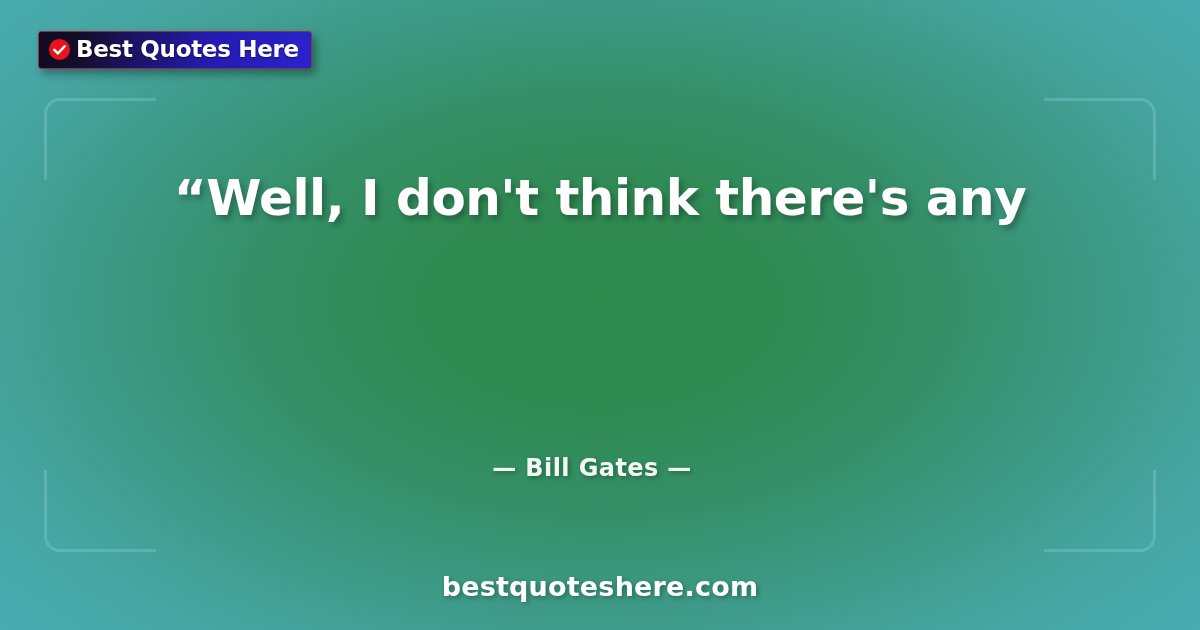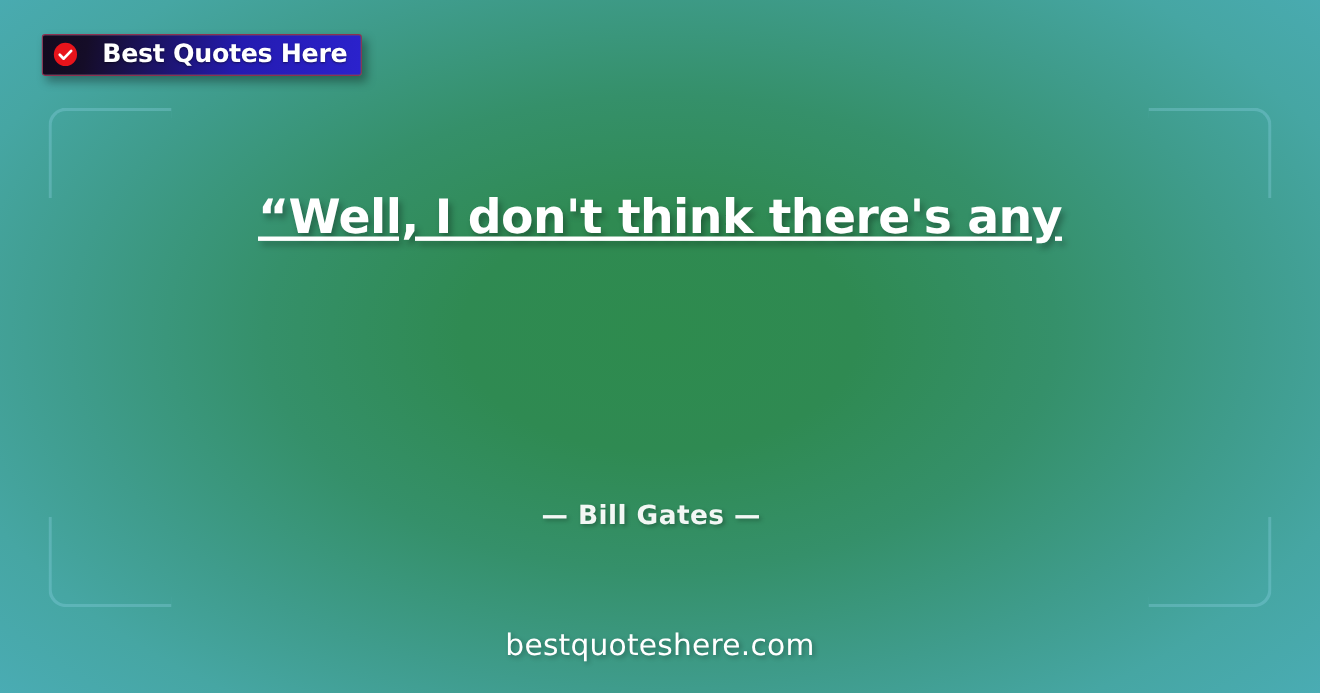--- a/index.html
+++ b/index.html
@@ -50,21 +50,21 @@
     right:44px; bottom:78px;
     border-left:none; border-top:none;
     border-bottom-right-radius:16px;
   }
 
   
   .badge {
     position:absolute;
     left:38px; top:31px;
     display:flex; align-items:center;
-    gap:22px;
+    gap:5px;
     padding:6px 12px 7px 9px;
     background:linear-gradient(100deg, #120a1e 0%, #150d28 14%, #241bb0 62%, #2b22cd 100%);
     border:1px solid #8d3050;
     border-radius:3px;
     box-shadow:4px 5px 9px rgba(0,0,0,0.34);
   }
   .badge-check {
     width:23px; height:23px;
     flex:0 0 23px;
     display:block;
@@ -81,27 +81,26 @@
 
   
   .quote {
     position:absolute;
     left:0; right:0; top:150px;
     text-align:center;
     padding:0 80px;
   }
   .quote-line {
     color:#ffffff;
-    font-size:43px;
+    font-size:50px;
     font-weight:bold;
     line-height:96px;
     letter-spacing:-0.5px;
     text-shadow:3px 4px 6px rgba(0,0,0,0.30);
     white-space:nowrap;
-    text-decoration:underline;
   }
   .hl {
     color:#4debab;
   }
 
   .attribution {
     position:absolute;
     left:0; right:16px; top:454px;
     text-align:center;
     color:#f2f7f4;
@@ -110,21 +109,21 @@
     letter-spacing:0.4px;
     text-shadow:2px 2px 4px rgba(0,0,0,0.28);
   }
 
   .site {
     position:absolute;
     left:0; right:0; top:571px;
     text-align:center;
     color:#ffffff;
     font-size:27px;
-    font-weight:normal;
+    font-weight:bold;
     letter-spacing:0.2px;
     text-shadow:2px 2px 5px rgba(0,0,0,0.30);
   }
 </style>
 </head>
 <body>
 
 <div class="card">
 
   <div class="bracket tl"></div>

